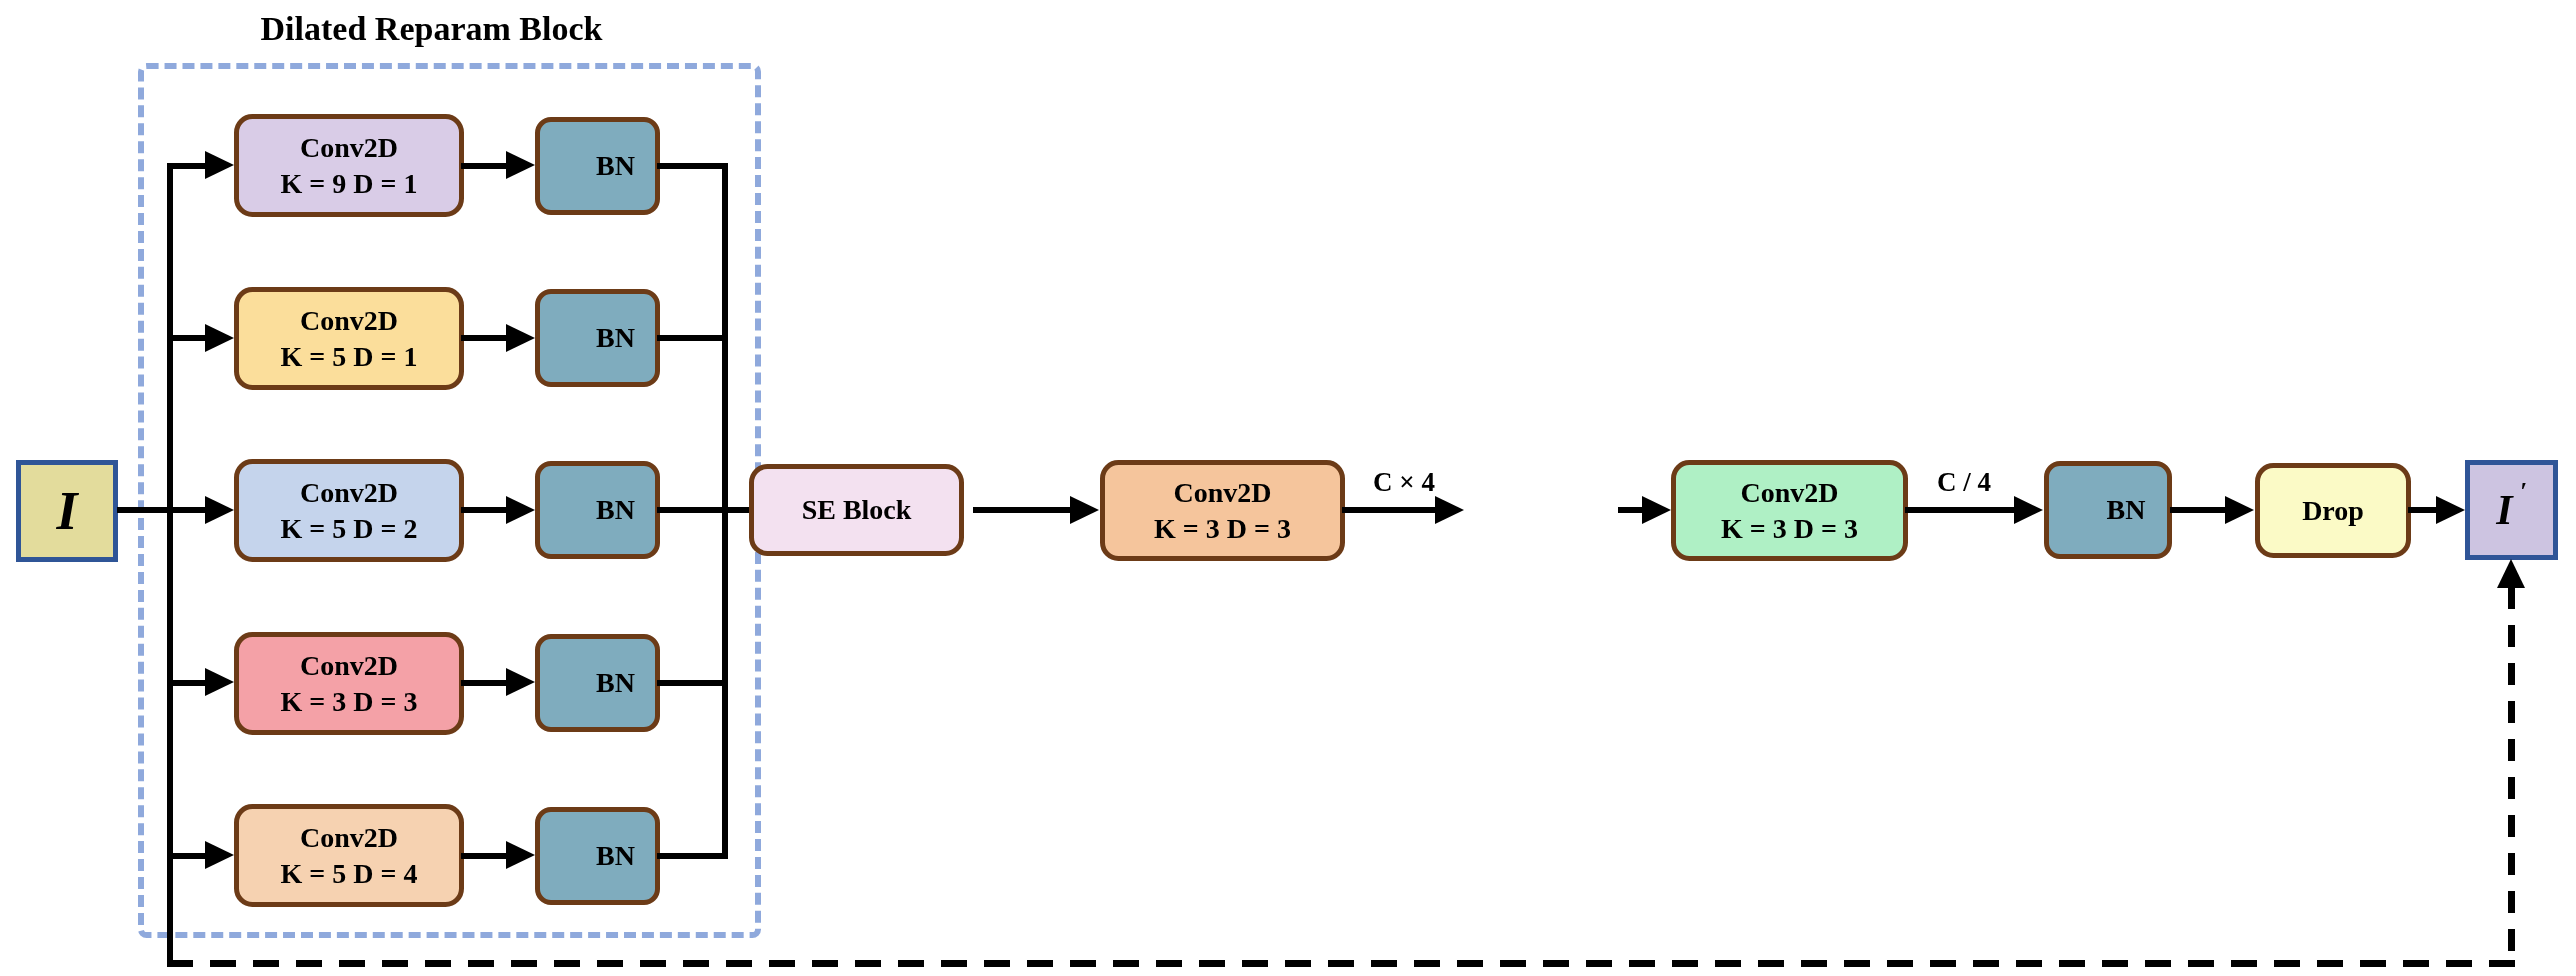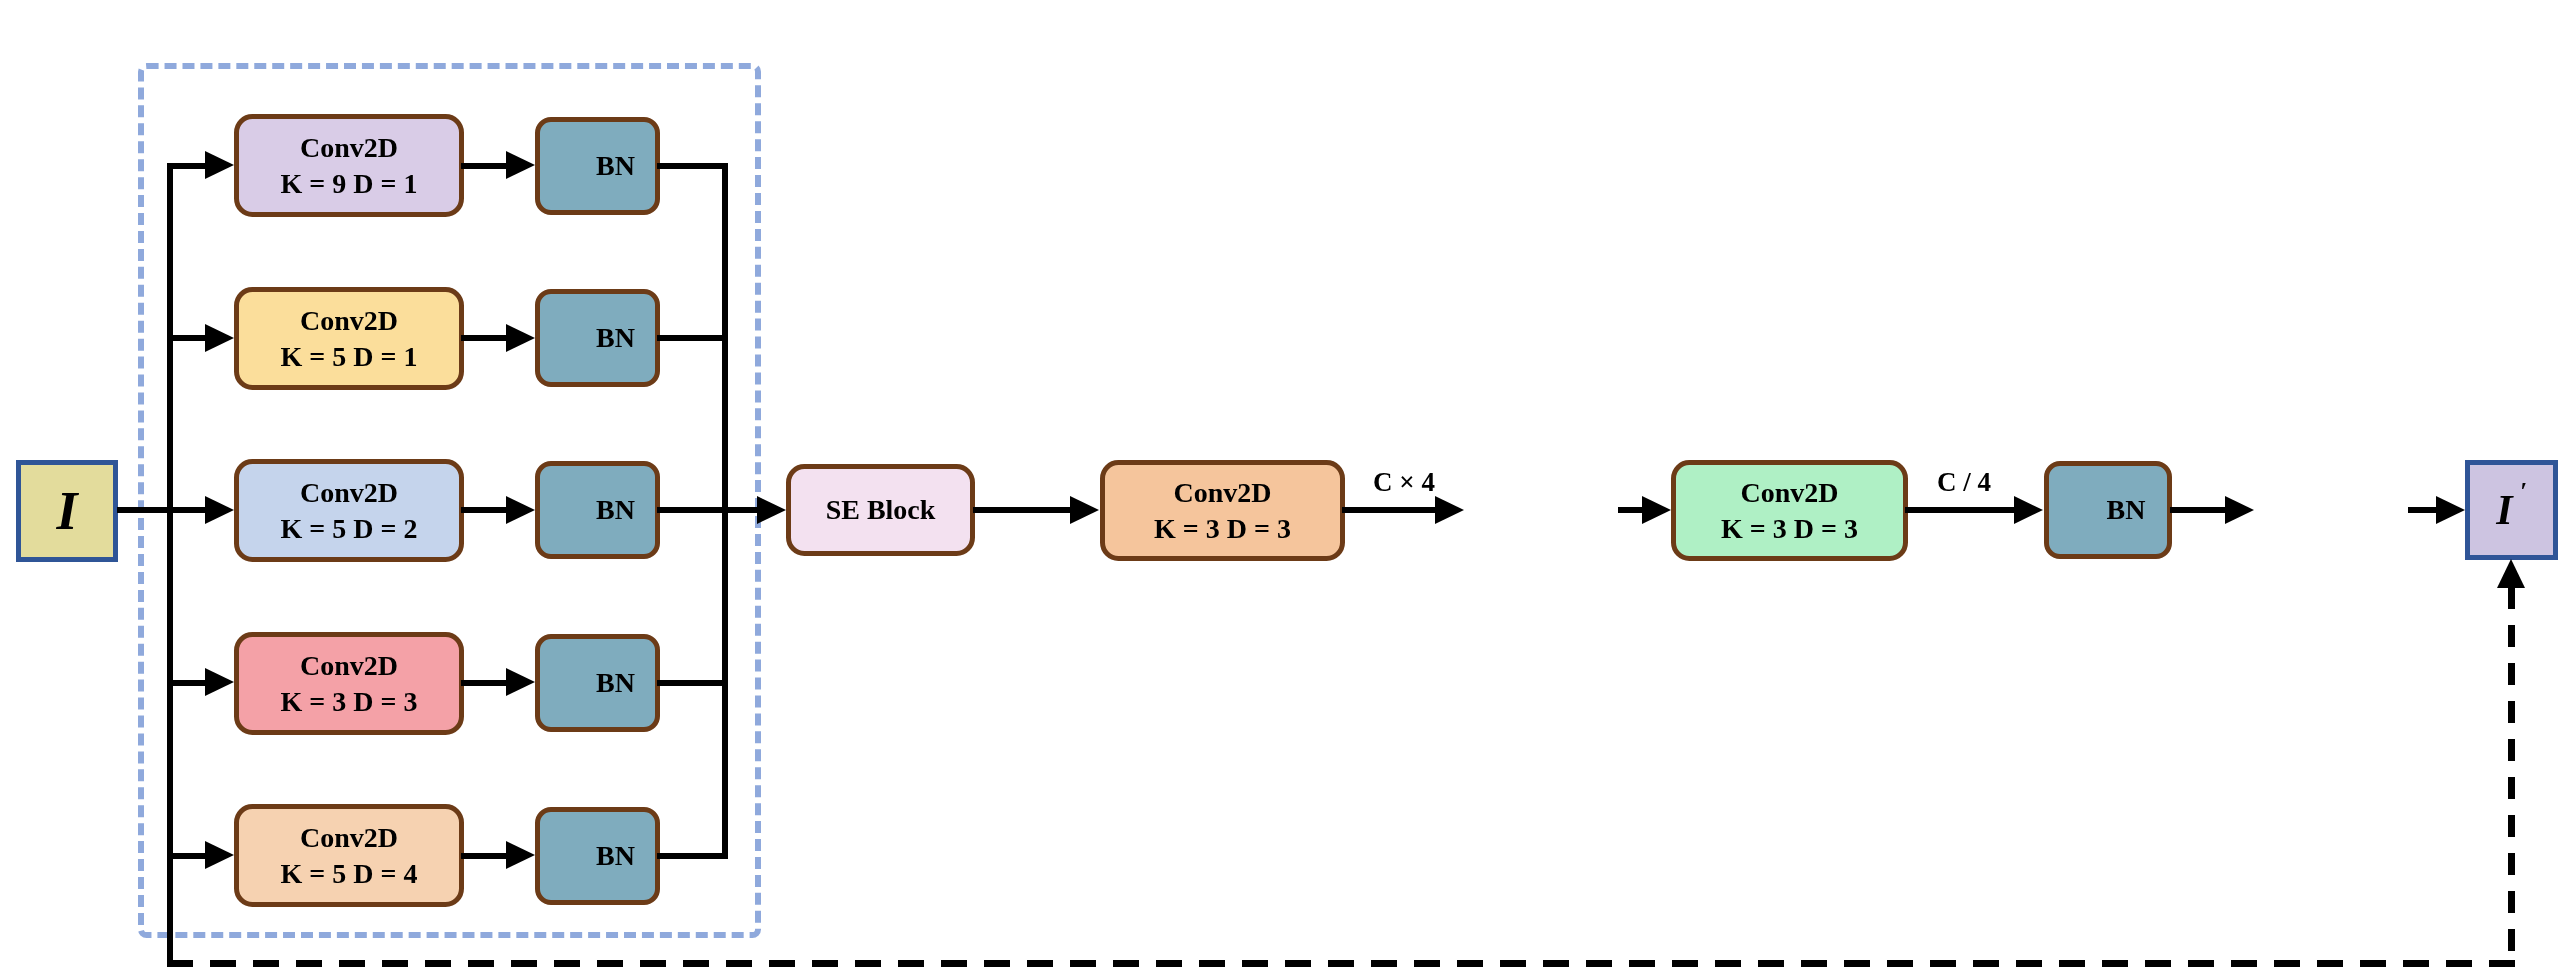--- a/index.html
+++ b/index.html
@@ -28,20 +28,21 @@
           background:repeating-linear-gradient(90deg,var(--line) 0 26px,transparent 26px 43px);}
   .skip-v{position:absolute;left:2508px;top:587px;width:7.4px;height:372px;
           background:repeating-linear-gradient(180deg,var(--line) 0 22px,transparent 22px 38px);}
   .skiplabel{position:absolute;left:1081px;top:906px;width:326px;font-size:33px;font-weight:bold;text-align:center;}
 </style>
 </head>
 <body>
 
 <div id="canvas">
 
+  <div class="title">Dilated Reparam Block</div>
   <div class="dashed-box"></div>
 
   <div class="ionode input-node">
     <span>I</span>
   </div>
   <div class="shaft" style="left:117px;top:507px;width:53px"></div>
 
   <div class="vline" style="left:167px;top:163px;height:803px"></div>
 
   <div class="vline" style="left:722px;top:163px;height:696px"></div>
@@ -106,21 +107,21 @@
   </div>
   <div class="shaft" style="left:461px;top:853px;width:47px"></div>
   <div class="head-r" style="left:506px;top:841px"></div>
   <div class="box bn-box" style="left:535px;top:807px;width:125px;height:98px">
     <span>BN</span>
   </div>
   <div class="shaft" style="left:657px;top:853px;width:70px"></div>
 
   <div class="shaft" style="left:722px;top:507px;width:37px"></div>
   <div class="head-r" style="left:757px;top:496px"></div>
-  <div class="box" style="left:786px;top:464px;width:189px;height:92px;background:var(--se-fill)">
+  <div class="box" style="left:749px;top:464px;width:215px;height:92px;background:var(--se-fill)">
     <span>SE Block</span>
   </div>
 
   <div class="shaft" style="left:973px;top:507px;width:100px"></div>
   <div class="head-r" style="left:1070px;top:496px"></div>
   <div class="box" style="left:1100px;top:460px;width:245px;height:101px;background:var(--conv-expand-fill)">
     <span>Conv2D</span>
     <span>K = 3 D = 3</span>
   </div>
 
@@ -137,20 +138,23 @@
 
   <div class="flowlabel" style="left:1887px;top:467px">C / 4</div>
   <div class="shaft" style="left:1905px;top:507px;width:112px"></div>
   <div class="head-r" style="left:2014px;top:496px"></div>
   <div class="box bn-box" style="left:2044px;top:461px;width:128px;height:98px">
     <span>BN</span>
   </div>
 
   <div class="shaft" style="left:2170px;top:507px;width:58px"></div>
   <div class="head-r" style="left:2225px;top:496px"></div>
+  <div class="box" style="left:2255px;top:463px;width:156px;height:95px;background:var(--drop-fill)">
+    <span>Drop</span>
+  </div>
 
   <div class="shaft" style="left:2408px;top:507px;width:30px"></div>
   <div class="head-r" style="left:2436px;top:496px"></div>
   <div class="ionode output-node">
     <span>I</span>
     <span class="prime">′</span>
   </div>
 
   <div class="skip-h"></div>
   <div class="skip-v"></div>

